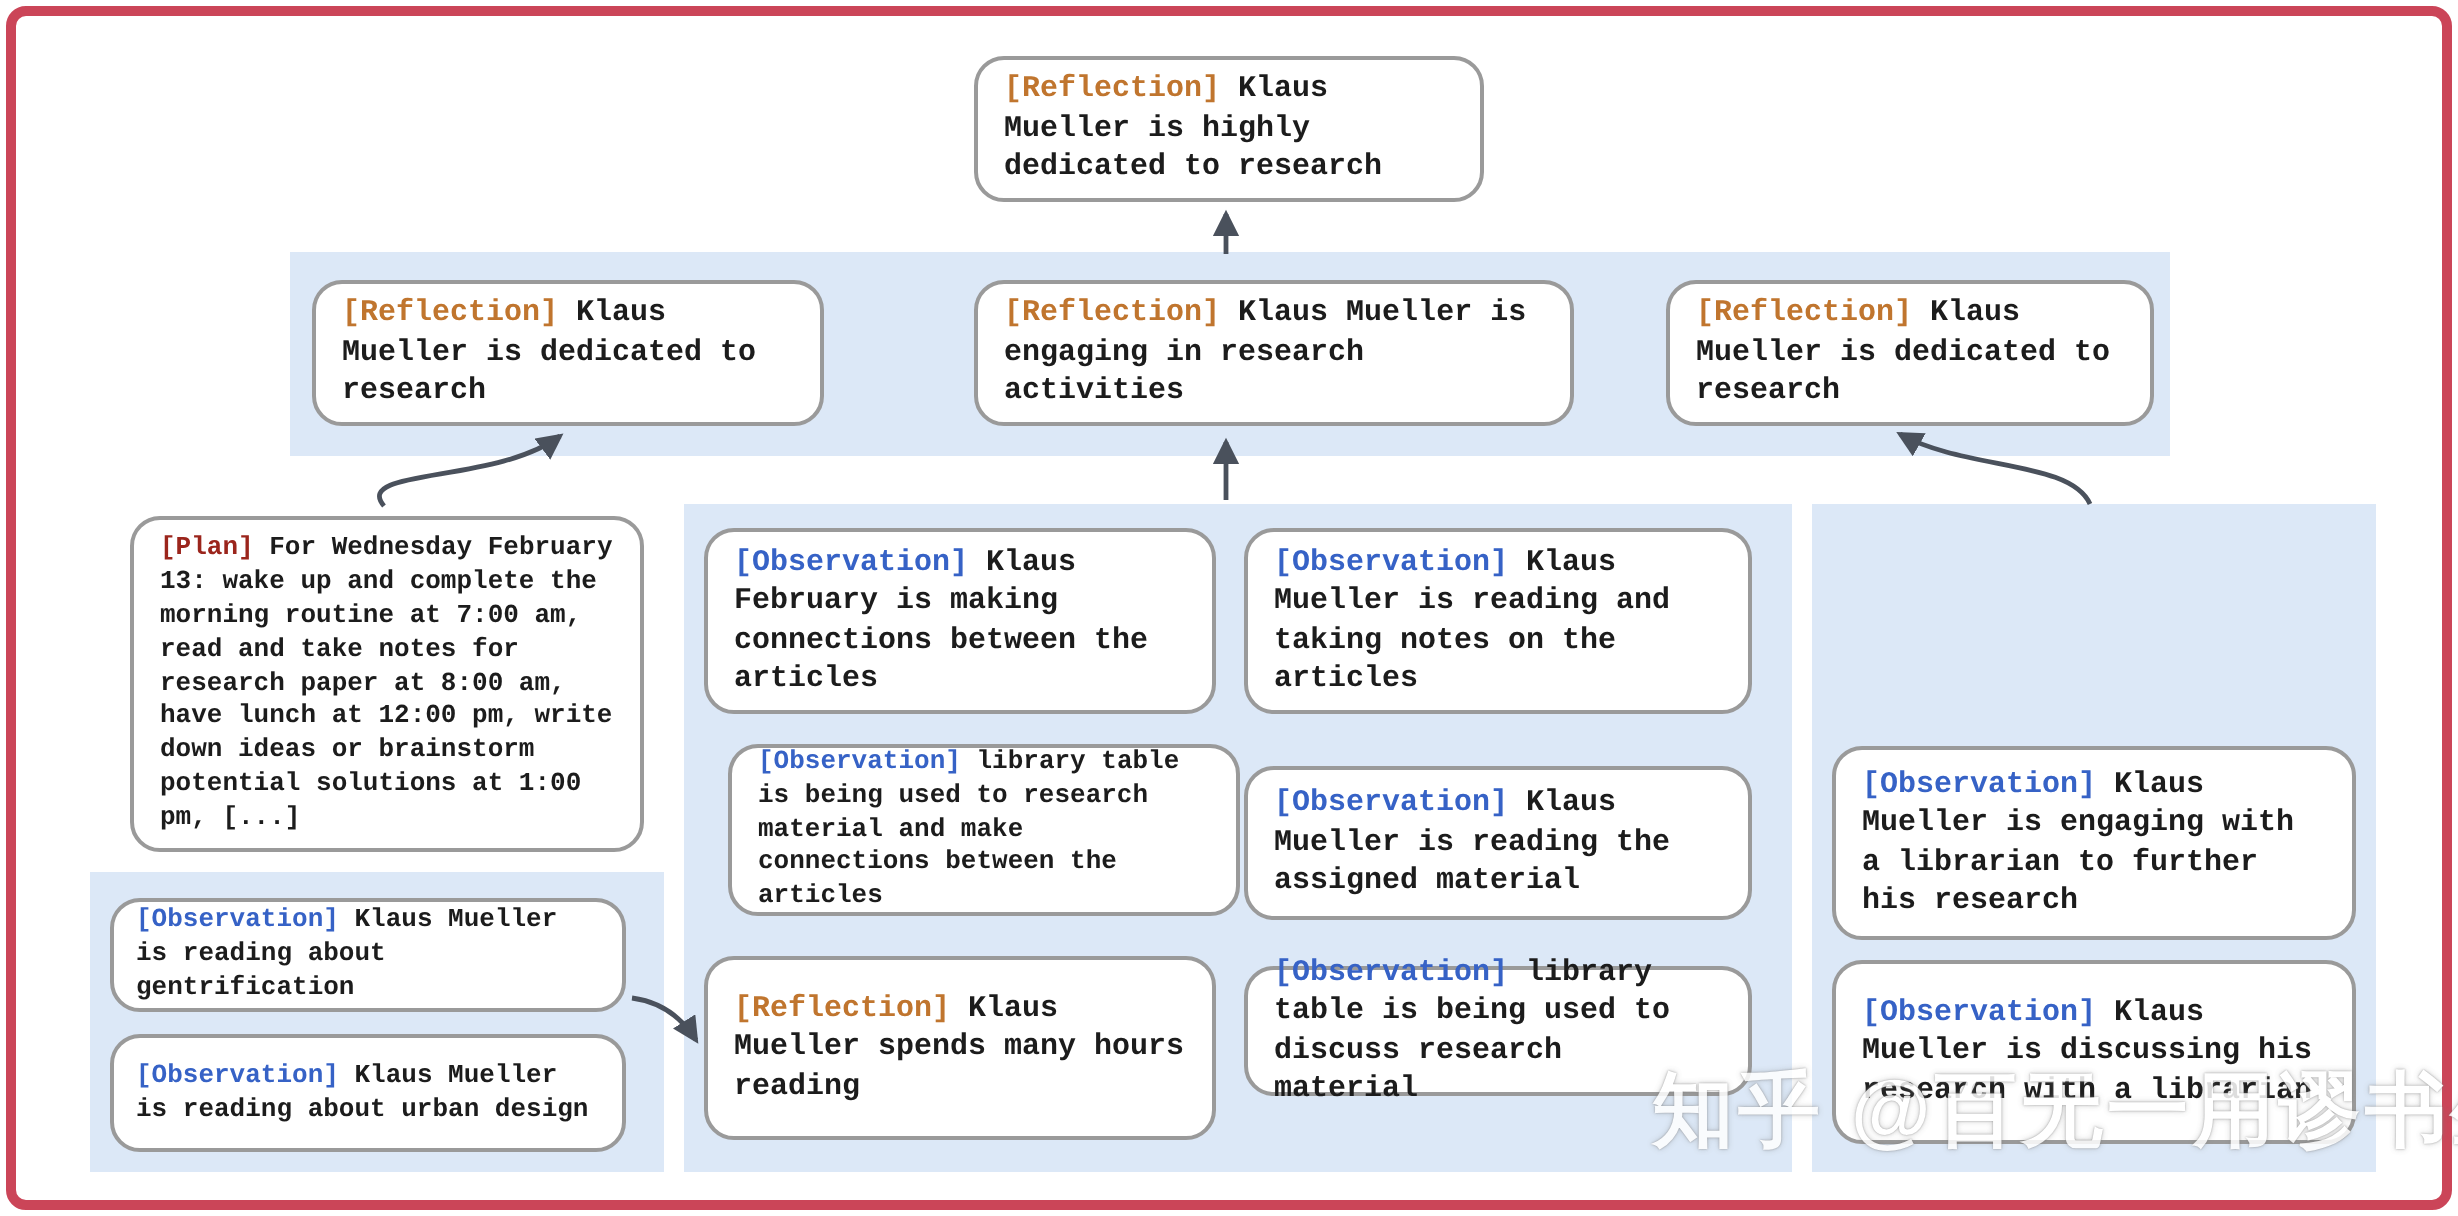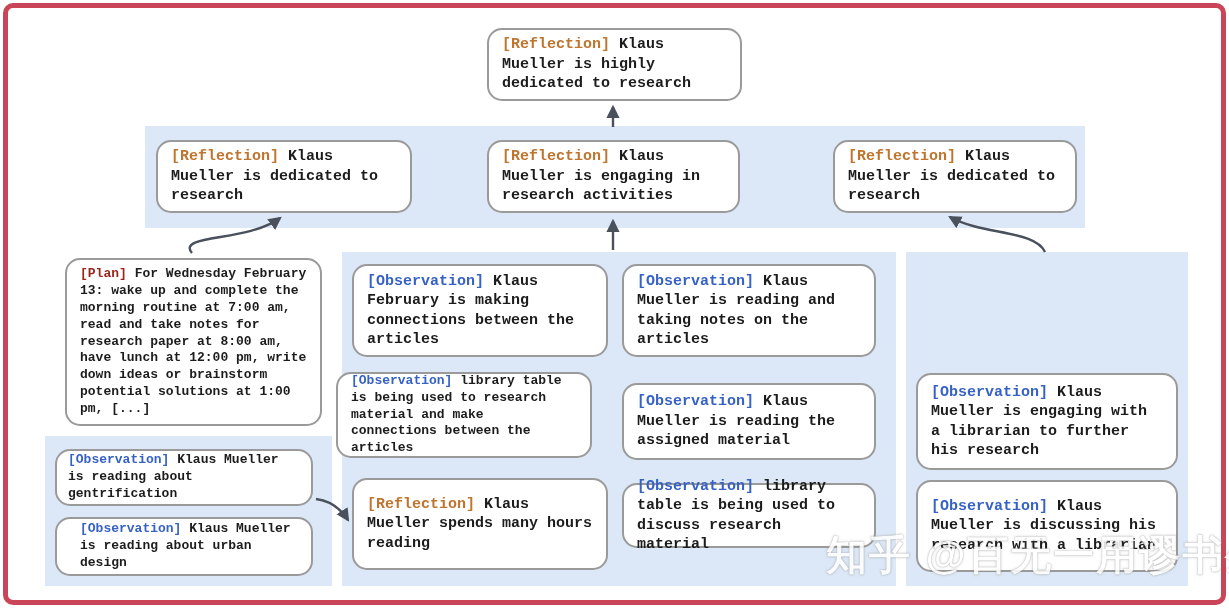--- a/index.html
+++ b/index.html
@@ -45,21 +45,21 @@
     </div>
   </div>
 
   <div class="node big" style="left:156px;top:140px;width:256px;height:73px;">
     <div class="node-text">
       <span class="tag--reflection">[Reflection]</span>
       <span>Klaus Mueller is dedicated to research</span>
     </div>
   </div>
 
-  <div class="node big" style="left:487px;top:140px;width:253px;height:73px;">
+  <div class="node big" style="left:487px;top:140px;width:300px;height:73px;">
     <div class="node-text">
       <span class="tag--reflection">[Reflection]</span>
       <span>Klaus Mueller is engaging in research activities</span>
     </div>
   </div>
 
   <div class="node big" style="left:833px;top:140px;width:244px;height:73px;">
     <div class="node-text">
       <span class="tag--reflection">[Reflection]</span>
       <span>Klaus Mueller is dedicated to research</span>
@@ -74,34 +74,34 @@
   </div>
 
   <div class="node small" style="left:55px;top:449px;width:258px;height:57px;">
     <div class="node-text" style="padding:6px 11px;">
       <span class="tag--observation">[Observation]</span>
       <span>Klaus Mueller is reading about gentrification</span>
     </div>
   </div>
 
   <div class="node small" style="left:55px;top:517px;width:258px;height:59px;">
-    <div class="node-text" style="padding:6px 11px;margin-left:12px;">
+    <div class="node-text" style="padding:6px 11px;">
       <span class="tag--observation">[Observation]</span>
       <span>Klaus Mueller is reading about urban design</span>
     </div>
   </div>
 
   <div class="node big" style="left:352px;top:264px;width:256px;height:93px;">
     <div class="node-text">
       <span class="tag--observation">[Observation]</span>
       <span>Klaus February is making connections between the articles</span>
     </div>
   </div>
 
-  <div class="node small" style="left:336px;top:372px;width:256px;height:86px;">
+  <div class="node small" style="left:364px;top:372px;width:256px;height:86px;">
     <div class="node-text">
       <span class="tag--observation">[Observation]</span>
       <span>library table is being used to research material and make connections between the articles</span>
     </div>
   </div>
 
   <div class="node big" style="left:352px;top:478px;width:256px;height:92px;">
     <div class="node-text">
       <span class="tag--reflection">[Reflection]</span>
       <span>Klaus Mueller spends many hours reading</span>

